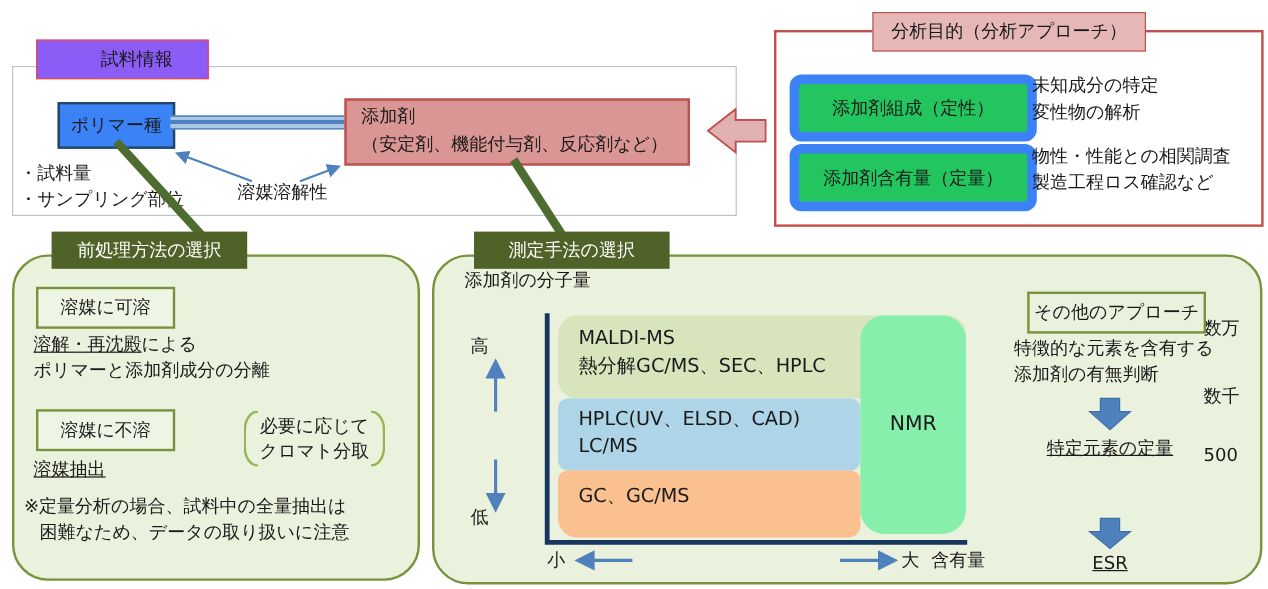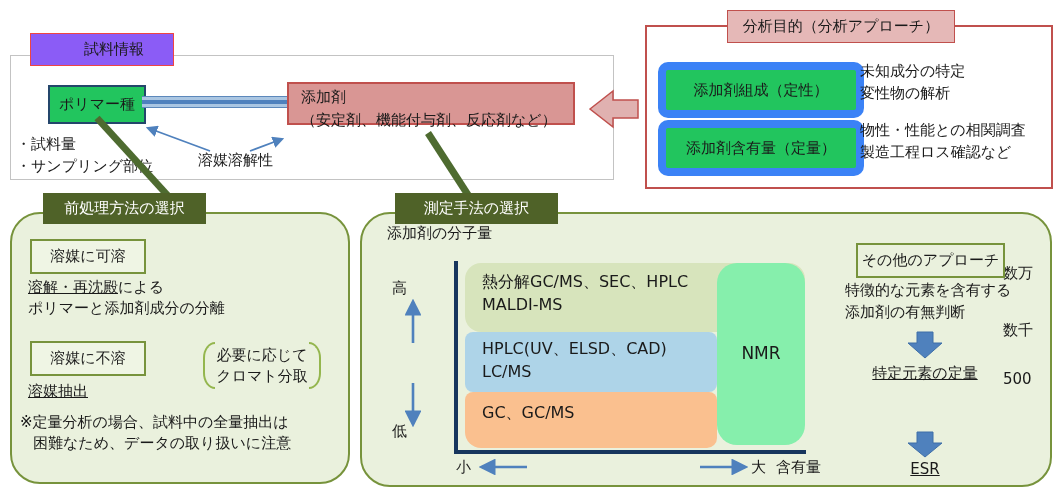--- a/index.html
+++ b/index.html
@@ -8,24 +8,24 @@
     font-family:"DejaVu Sans","Liberation Sans",sans-serif;
     color:#1a1a1a;font-size:15px;line-height:1.4;overflow:hidden;
   }
   .abs{position:absolute;}
   .center{display:flex;align-items:center;justify-content:center;text-align:center;}
   .u{text-decoration:underline;}
 
   
   .outer-gray{left:10px;top:55px;width:602px;height:123px;border:1px solid #c3c3c3;background:#fff;z-index:1;}
   .label-sample{left:30px;top:33px;width:118px;height:31px;background:#8b5cf6;border:1px solid #ef4444;z-index:4;padding-left:24px;}
-  .polymer-box{left:48px;top:85px;width:94px;height:35px;background:#22c55e;border:2px solid #24466b;z-index:2;}
+  .polymer-box{left:48px;top:85px;width:94px;height:35px;background:#3b82f6;border:2px solid #24466b;z-index:2;}
   .blue-connector{left:142px;top:96px;width:146px;height:12px;z-index:2;
     background:linear-gradient(to bottom,#5c88bb 0 10%,#aac6e2 10% 36%,#4f81bd 36% 64%,#aac6e2 64% 90%,#5c88bb 90% 100%);}
-  .additive-box{left:287px;top:82px;width:288px;height:43px;background:#d99694;border:2px solid #c0504d;z-index:2;
+  .additive-box{left:287px;top:82px;width:288px;height:56px;background:#d99694;border:2px solid #c0504d;z-index:2;
     padding:2px 0 0 12px;box-sizing:border-box;line-height:23px;}
   .bullets{left:16px;top:133px;line-height:22px;z-index:2;}
   .solubility{left:198px;top:150px;z-index:2;}
 
   
   .purpose-outer{left:645px;top:25px;width:404px;height:160px;border:2px solid #c0504d;background:#fff;z-index:1;}
   .purpose-header{left:727px;top:10px;width:226px;height:31px;background:#e5b8b7;border:1px solid #c0504d;z-index:4;}
   .p-item{width:190px;height:40px;background:#22c55e;border:8px solid #3b82f6;border-radius:10px;z-index:2;}
   .p-item1{left:658px;top:62px;}
   .p-item2{left:658px;top:120px;}
@@ -138,22 +138,22 @@
   <div class="abs green-panel meas-panel"></div>
   <div class="abs green-header meas-header center">測定手法の選択</div>
   <div class="abs chart-title">添加剤の分子量</div>
 
   <div class="abs layer layer-green"></div>
   <div class="abs layer layer-blue"></div>
   <div class="abs layer layer-orange"></div>
   <div class="abs nmr-box center">NMR</div>
 
   <div class="abs layer-text t-maldi">
+    <div>MALDI-MS</div>
     <div>熱分解GC/MS、SEC、HPLC</div>
-    <div>MALDI-MS</div>
   </div>
   <div class="abs layer-text t-hplc">
     <div>HPLC(UV、ELSD、CAD)</div>
     <div>LC/MS</div>
   </div>
   <div class="abs layer-text t-gc">GC、GC/MS</div>
 
   <div class="abs tick tick-top">数万</div>
   <div class="abs tick tick-mid">数千</div>
   <div class="abs tick tick-low">500</div>

